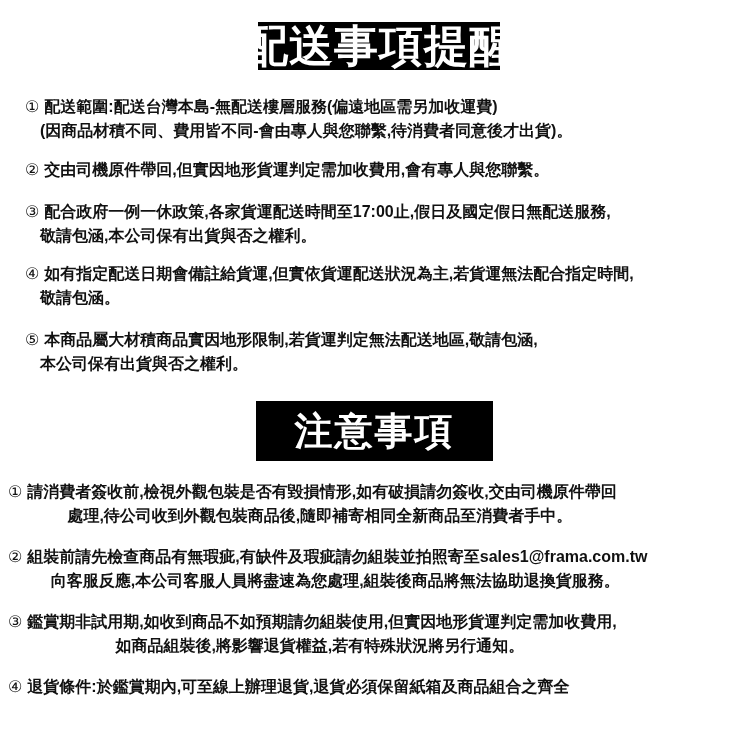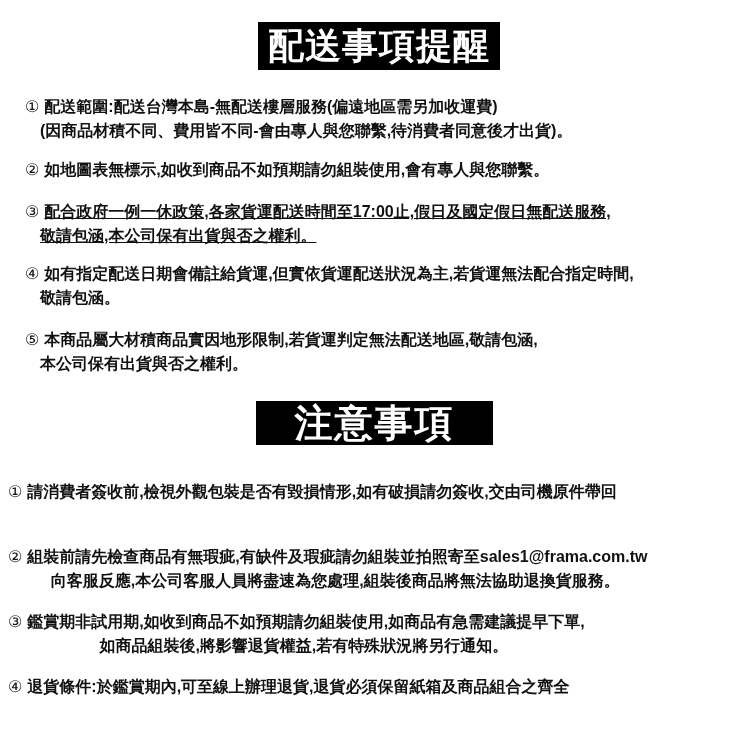--- a/index.html
+++ b/index.html
@@ -23,28 +23,28 @@
     align-items: center;
     justify-content: center;
     font-weight: bold;
     white-space: nowrap;
   }
   .banner-1 {
     left: 258px;
     top: 22px;
     width: 242px;
     height: 48px;
-    font-size: 36px;
+    font-size: 44px;
     letter-spacing: 1px;
   }
   .banner-2 {
     left: 256px;
     top: 401px;
     width: 237px;
-    height: 44px;
+    height: 60px;
     font-size: 38px;
     letter-spacing: 2px;
   }
   .item {
     position: absolute;
     font-size: 16px;
     line-height: 24px;
     font-weight: bold;
     color: #111111;
     white-space: nowrap;
@@ -54,21 +54,21 @@
   .line { display: block; }
   .cont { margin-left: 15px; }
   .num {
     display: inline-block;
     margin-right: 5px;
     font-weight: normal;
   }
   
   .d1 { top: 95px; }
   .d2 { top: 158px; }
-  .d3 { top: 200px; text-decoration: underline; }
+  .d3 { top: 200px; }
   .d4 { top: 262px; }
   .d5 { top: 328px; }
   .n1 { top: 480px; }
   .n2 { top: 545px; }
   .n3 { top: 610px; }
   .n4 { top: 675px; }
 </style>
 </head>
 <body>
 
@@ -80,21 +80,21 @@
 
   <div class="item sec1 d1">
     <span class="line">
       <span class="num">①</span><span>配送範圍:配送台灣本島-無配送樓層服務(偏遠地區需另加收運費)</span>
     </span>
     <span class="line cont">(因商品材積不同、費用皆不同-會由專人與您聯繫,待消費者同意後才出貨)。</span>
   </div>
 
   <div class="item sec1 d2">
     <span class="line">
-      <span class="num">②</span><span>如地圖表無標示,如收到商品不如預期請勿組裝使用,會有專人與您聯繫。</span>
+      <span class="num">②</span><span>交由司機原件帶回,但實因地形貨運判定需加收費用,會有專人與您聯繫。</span>
     </span>
   </div>
 
   <div class="item sec1 d3">
     <span class="line">
       <span class="num">③</span><span>配合政府一例一休政策,各家貨運配送時間至17:00止,假日及國定假日無配送服務,</span>
     </span>
     <span class="line cont">敬請包涵,本公司保有出貨與否之權利。</span>
   </div>
 
@@ -113,32 +113,33 @@
   </div>
 
   <div class="banner banner-2">
     <span>注意事項</span>
   </div>
 
   <div class="item sec2 n1">
     <span class="line">
       <span class="num">①</span><span>請消費者簽收前,檢視外觀包裝是否有毀損情形,如有破損請勿簽收,交由司機原件帶回</span>
     </span>
+    <span class="line cont">處理,待公司收到外觀包裝商品後,隨即補寄相同全新商品至消費者手中。</span>
   </div>
 
   <div class="item sec2 n2">
     <span class="line">
       <span class="num">②</span><span>組裝前請先檢查商品有無瑕疵,有缺件及瑕疵請勿組裝並拍照寄至sales1@frama.com.tw</span>
     </span>
     <span class="line cont">向客服反應,本公司客服人員將盡速為您處理,組裝後商品將無法協助退換貨服務。</span>
   </div>
 
   <div class="item sec2 n3">
     <span class="line">
-      <span class="num">③</span><span>鑑賞期非試用期,如收到商品不如預期請勿組裝使用,如商品有急需建議提早下單,</span>
+      <span class="num">③</span><span>鑑賞期非試用期,如收到商品不如預期請勿組裝使用,但實因地形貨運判定需加收費用,</span>
     </span>
     <span class="line cont">如商品組裝後,將影響退貨權益,若有特殊狀況將另行通知。</span>
   </div>
 
   <div class="item sec2 n4">
     <span class="line">
       <span class="num">④</span><span>退貨條件:於鑑賞期內,可至線上辦理退貨,退貨必須保留紙箱及商品組合之齊全</span>
     </span>
   </div>
 

